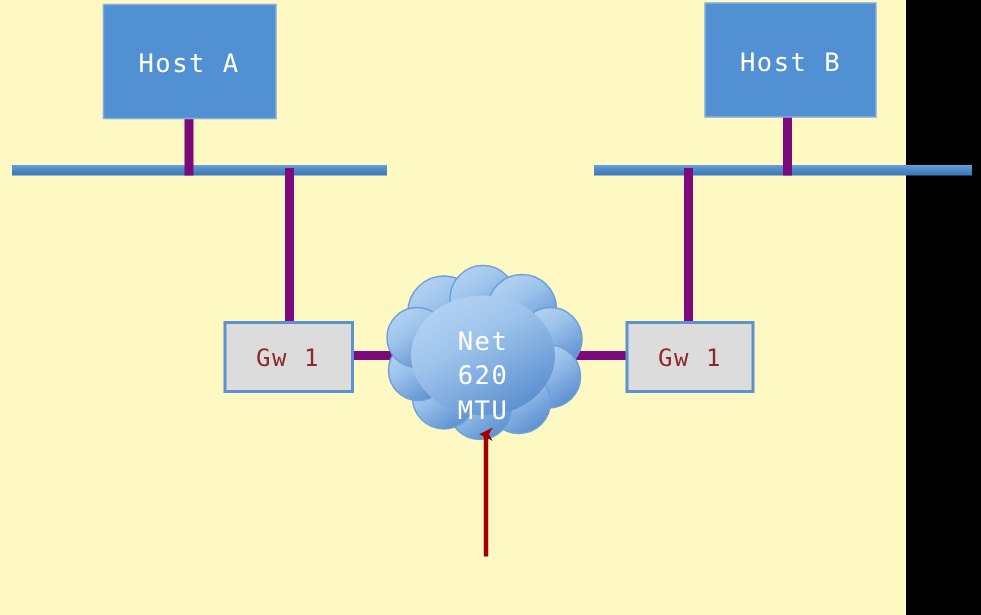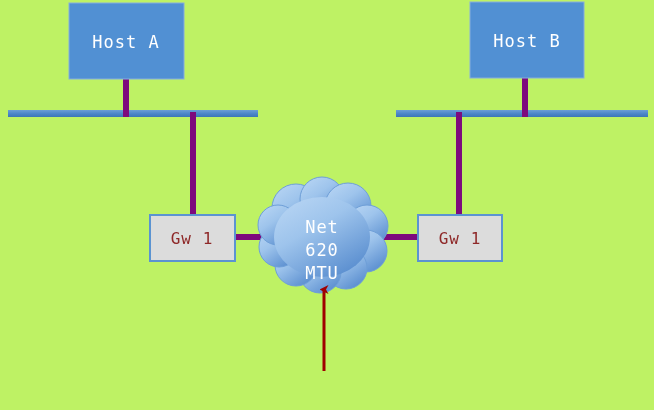--- a/index.html
+++ b/index.html
@@ -11,23 +11,23 @@
     width: 654px;
     height: 410px;
     position: relative;
     overflow: hidden;
     font-family: "DejaVu Sans Mono", "Liberation Mono", monospace;
   }
   #stage {
     position: absolute;
     left: 0;
     top: 0;
-    width: 654px;
+    width: 604px;
     height: 410px;
-    background: #bef264;
+    background: #fef9c3;
   }
   svg#diagram {
     position: absolute;
     left: 0;
     top: 0;
     width: 654px;
     height: 410px;
     display: block;
   }
   .host-label {

